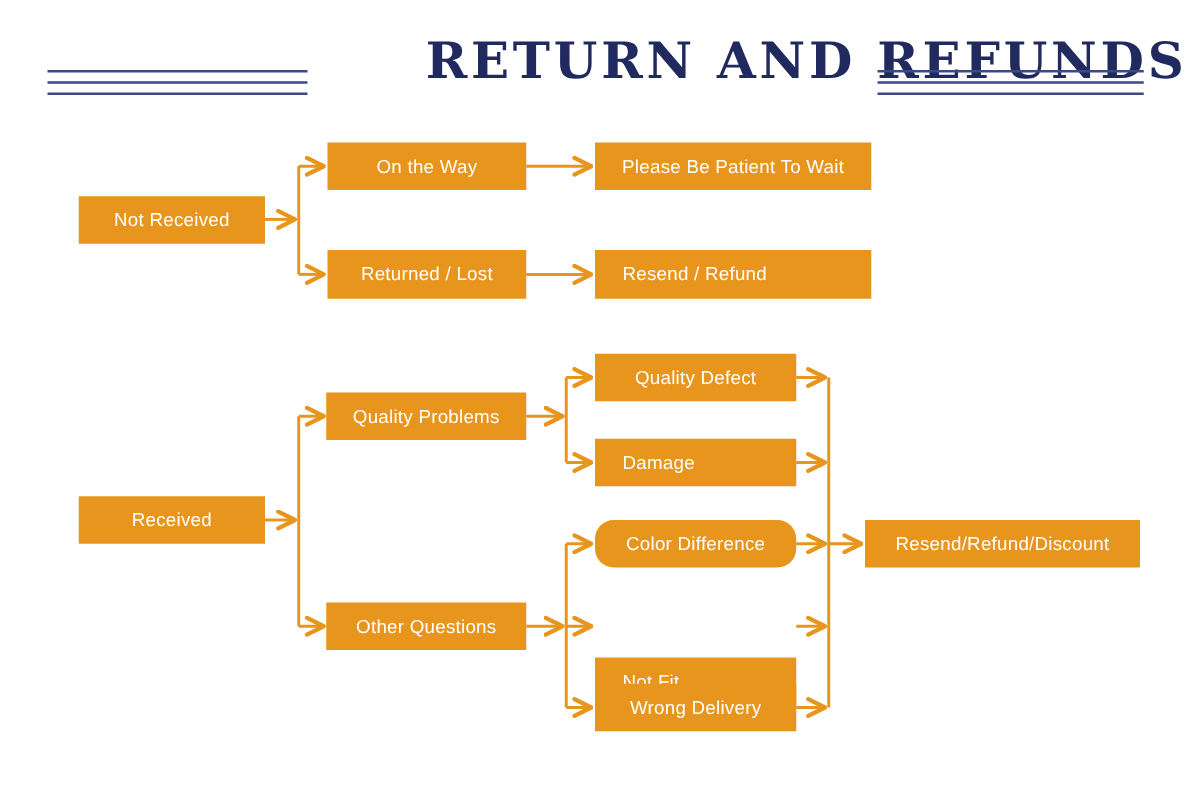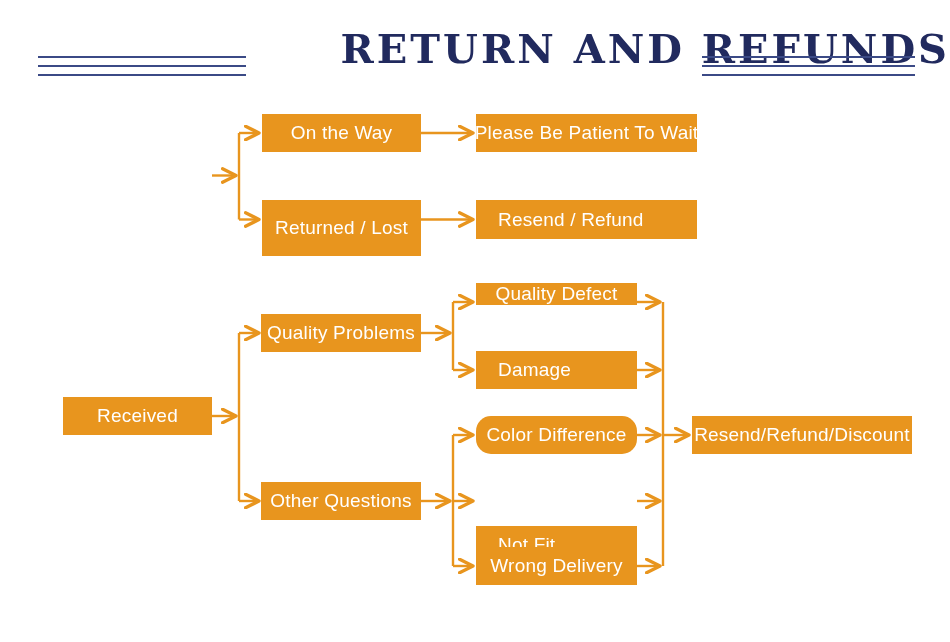--- a/index.html
+++ b/index.html
@@ -64,21 +64,21 @@
     top: 0;
     width: 950px;
     height: 642px;
   }
 
   
   .node {
     position: absolute;
     background: #e8951e;
     color: #ffffff;
-    font-size: 19px;
+    font-size: 15px;
     font-weight: 400;
     letter-spacing: 0.2px;
     display: flex;
     align-items: center;
     box-sizing: border-box;
     white-space: nowrap;
   }
   .node.align-left   { justify-content: flex-start; padding-left: 22px; }
   .node.align-center { justify-content: center; }
 </style>
@@ -149,36 +149,37 @@
       <path d="M 637 435 L 660 435" marker-end="url(#chev)"></path>
       <path d="M 637 501 L 660 501" marker-end="url(#chev)"></path>
       <path d="M 637 566 L 660 566" marker-end="url(#chev)"></path>
 
       <path d="M 663 302 L 663 566"></path>
 
       <path d="M 663 435 L 689 435" marker-end="url(#chev)"></path>
     </g>
   </svg>
 
+  <div class="node align-center" style="left:63px; top:157px; width:149px; height:38px;">Not Received</div>
 
   <div class="node align-center" style="left:262px; top:114px; width:159px; height:38px;">On the Way</div>
 
   <div class="node align-center" style="left:476px; top:114px; width:221px; height:38px;">Please Be Patient To Wait</div>
 
-  <div class="node align-center" style="left:262px; top:200px; width:159px; height:56px;">Returned / Lost</div>
+  <div class="node align-center" style="left:262px; top:200px; width:159px; height:39px;">Returned / Lost</div>
 
   <div class="node align-left" style="left:476px; top:200px; width:221px; height:39px;">Resend / Refund</div>
 
   <div class="node align-center" style="left:63px; top:397px; width:149px; height:38px;">Received</div>
 
   <div class="node align-center" style="left:261px; top:314px; width:160px; height:38px;">Quality Problems</div>
 
   <div class="node align-center" style="left:261px; top:482px; width:160px; height:38px;">Other Questions</div>
 
-  <div class="node align-center" style="left:476px; top:283px; width:161px; height:22px;">Quality Defect</div>
+  <div class="node align-center" style="left:476px; top:283px; width:161px; height:38px;">Quality Defect</div>
 
   <div class="node align-left" style="left:476px; top:351px; width:161px; height:38px;">Damage</div>
 
   <div class="node align-center" style="left:476px; top:416px; width:161px; height:38px;border-radius:15px;">Color Difference</div>
 
   <div class="node align-left" style="left:476px; top:482px; width:161px; height:38px;margin-top:44px;">Not Fit</div>
 
   <div class="node align-center" style="left:476px; top:547px; width:161px; height:38px;">Wrong Delivery</div>
 
   <div class="node align-center" style="left:692px; top:416px; width:220px; height:38px;">Resend/Refund/Discount</div>

